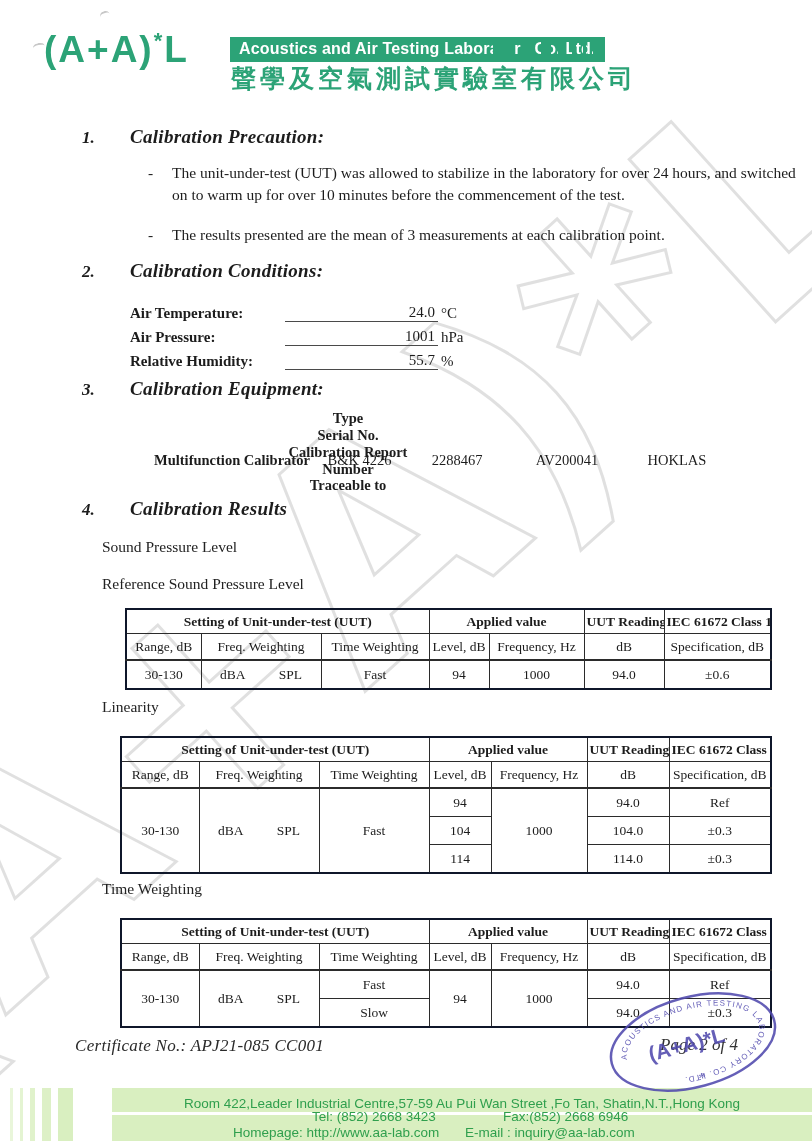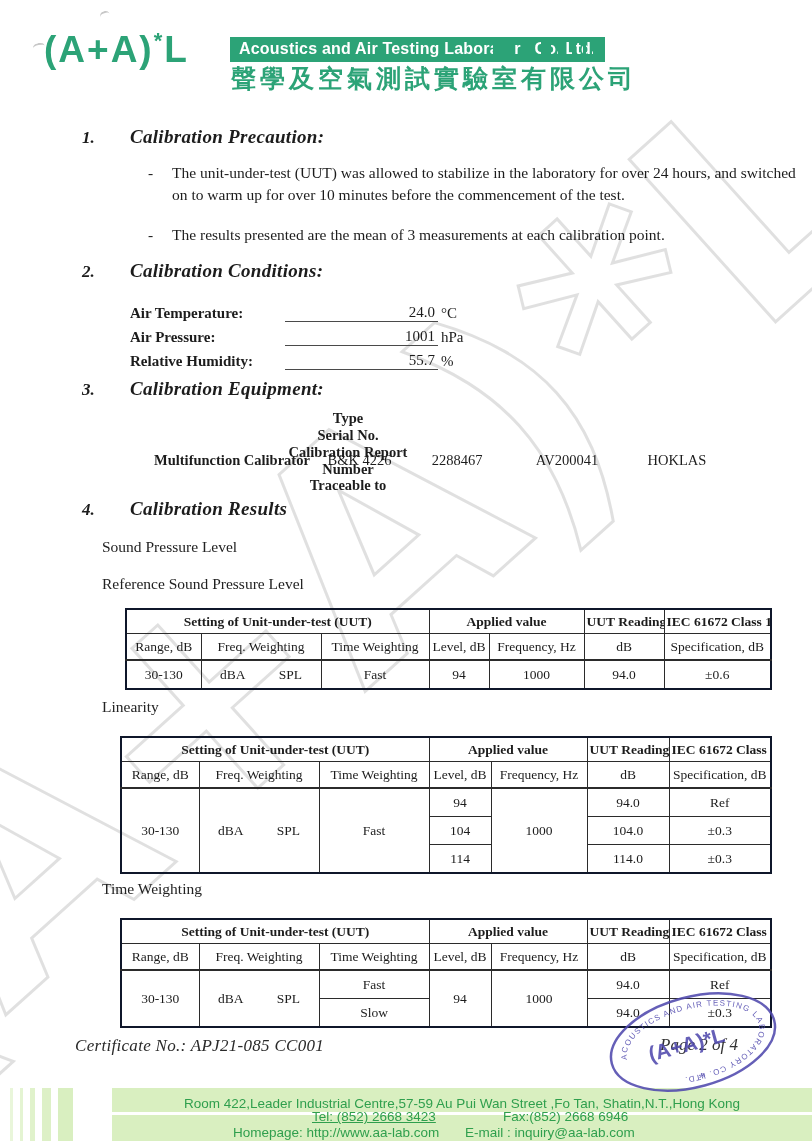--- a/index.html
+++ b/index.html
@@ -335,19 +335,19 @@
   <div class="abs stripes" style="left:10px; top:1088px;">
     <span style="width:3px; background:#e9f6da;"></span>
     <span style="width:3px; background:#e4f4d2;"></span>
     <span style="width:5px; background:#e0f2cb;"></span>
     <span style="width:9px; background:#ddf0c6;"></span>
     <span style="width:15px; background:#d9efc0;"></span>
   </div>
   <div class="abs footer-block" style="left:112px; top:1088px;">
     <div class="f-line1">Room 422,Leader Industrial Centre,57-59 Au Pui Wan Street ,Fo Tan, Shatin,N.T.,Hong Kong</div>
     <div class="f-gap"></div>
-    <span class="abs" style="left:200px; top:21px;text-decoration:underline;">Tel: (852) 2668 3423</span>
+    <span class="abs" style="left:200px; top:21px;">Tel: (852) 2668 3423</span>
     <span class="abs" style="left:391px; top:21px;">Fax:(852) 2668 6946</span>
     <span class="abs" style="left:121px; top:37px;">Homepage: http://www.aa-lab.com</span>
     <span class="abs" style="left:353px; top:37px;">E-mail : inquiry@aa-lab.com</span>
   </div>
 
 </div>
 
 </body></html>

